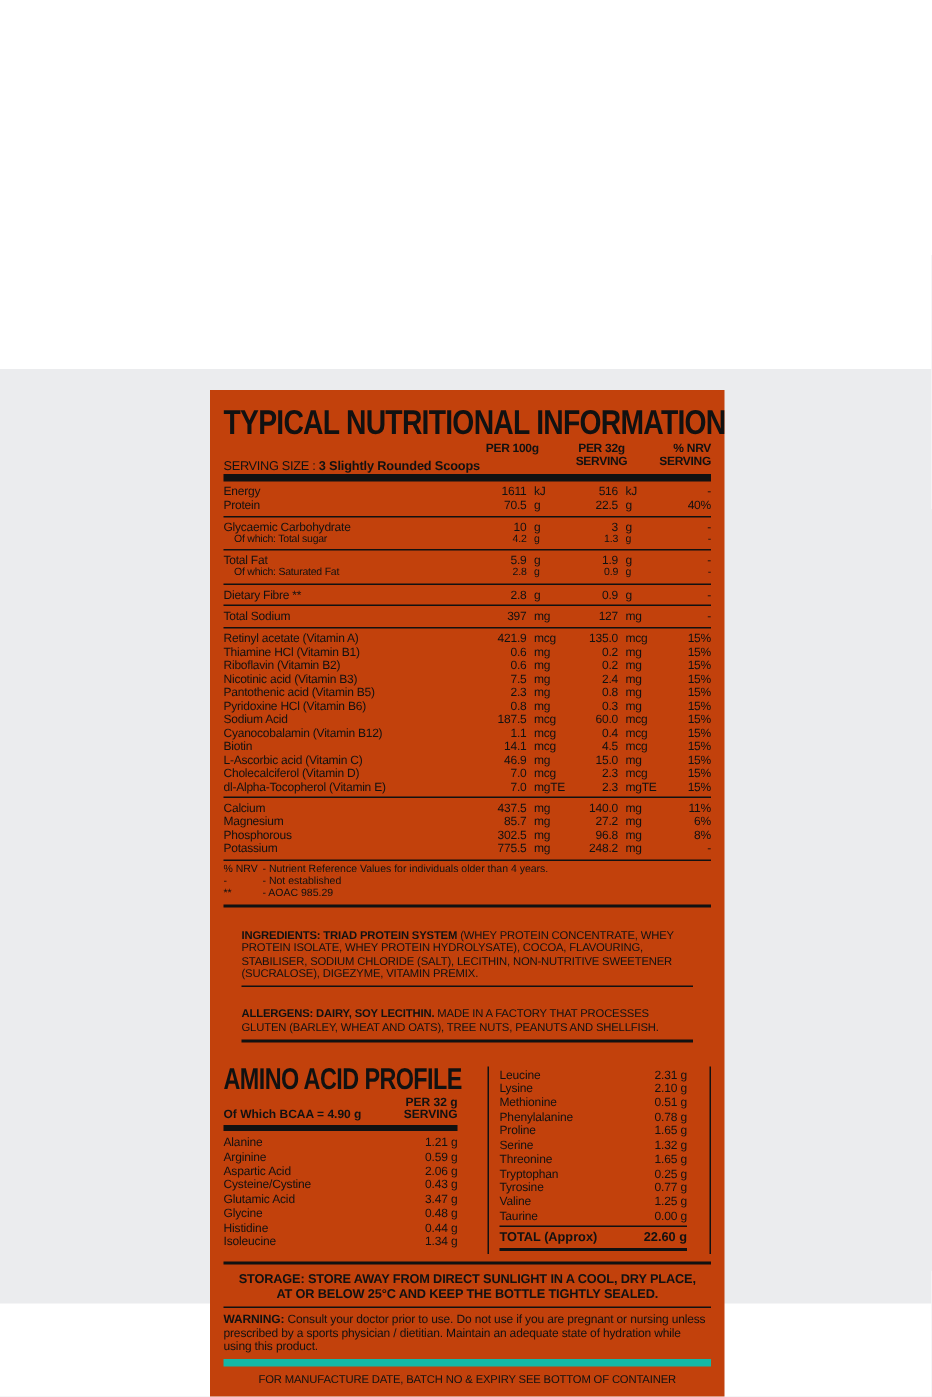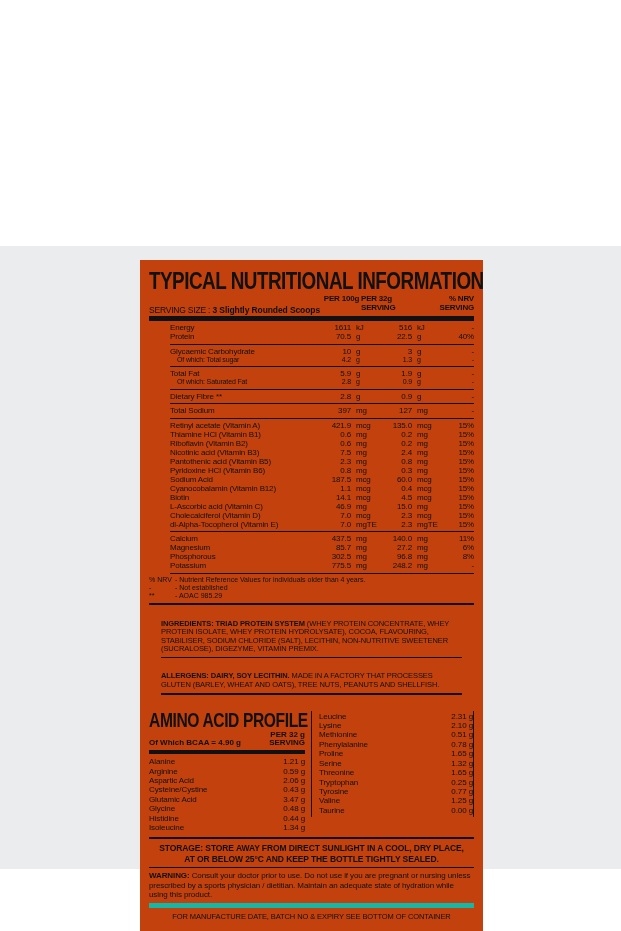--- a/index.html
+++ b/index.html
@@ -15,28 +15,28 @@
     background:#c2410c; box-sizing:border-box; padding:10px 9px 13px 9px;
   }
   .title {
     margin:0; font-size:23px; line-height:22px; font-weight:bold; white-space:nowrap;
     letter-spacing:-0.6px; transform:scaleX(0.82); transform-origin:left center;
   }
   
   .head { position:relative; height:23px; margin-top:1px; }
   .h-col { position:absolute; font-weight:bold; font-size:8px; line-height:8.5px; letter-spacing:-0.2px; }
   .h-per100 { left:150px; top:2px; width:85px; text-align:center; }
-  .h-per32  { left:212px; top:2px; width:80px; text-align:left; }
+  .h-per32  { left:212px; top:2px; width:80px; text-align:center; }
   .h-nrv    { right:0; top:2px; text-align:right; }
   .serving { position:absolute; left:0; bottom:1px; font-size:8.5px; letter-spacing:-0.2px; white-space:nowrap; }
   .serving b { letter-spacing:-0.1px; }
   .bar { height:5px; background:#111; }
   .bar.small { height:4.5px; margin-top:2px; }
   
-  .tgroup { border-bottom:1.5px solid #111; padding:2px 0 2.5px;margin-left:21px; }
+  .tgroup { border-bottom:1.5px solid #111; padding:2px 0 2.5px; }
   .trow {
     display:grid; grid-template-columns:1fr 68px 32px 29px 34px 28px;
     font-size:8px; line-height:9px; letter-spacing:-0.15px;
   }
   .c-v { text-align:right; } .c-u { padding-left:5px; } .c-nrv { text-align:right; }
   .trow.sub { font-size:7px; line-height:8px; }
   .trow.sub .c-name { padding-left:7px; }
   
   .fn { padding:2px 0 3px; border-bottom:2px solid #111; font-size:7px; line-height:8.2px; }
   .fn-row { display:flex; }
@@ -48,21 +48,21 @@
   .amino { display:flex; padding:4px 0 5px; }
   .amino-left { width:156px; flex:none; }
   .amino-title { margin:0; font-size:20px; line-height:19px; font-weight:bold; white-space:nowrap;
     letter-spacing:-0.5px; transform:scaleX(0.78); transform-origin:left center; }
   .amino-head { display:flex; justify-content:space-between; align-items:flex-end;
     font-size:8px; font-weight:bold; line-height:8.5px; margin-top:1px; }
   .a32 { text-align:right; }
   .amino-rows { margin-top:3px; }
   .arow { display:flex; justify-content:space-between; font-size:8px; line-height:9.4px; letter-spacing:-0.1px; }
   .amino-right { flex:1; border-left:1px solid #111; border-right:1px solid #111;
-    margin-left:6px; padding:1px 0 2px 7px; align-self:flex-start; }
+    margin-left:20px; padding:1px 15px 2px 7px; align-self:flex-start; }
   .amino-total { display:flex; justify-content:space-between; font-weight:bold;
     border-top:1px solid #111; border-bottom:2.5px solid #111; margin-top:2px;
     padding:2px 0 2.5px; font-size:8.5px; line-height:9px; }
   
   .storage { border-top:2.5px solid #111; text-align:center; padding:4px 0 3px; }
   .st-line { font-size:8.5px; font-weight:bold; line-height:10.5px; letter-spacing:-0.1px; }
   .keep-out { font-size:12.5px; font-weight:bold; line-height:16px; letter-spacing:-0.2px; }
   .warning { margin:0; border-top:1.5px solid #111; padding:3px 0 3.5px; font-size:8px; line-height:9.4px; letter-spacing:-0.1px; }
   .mfg { border-top:5px solid #14b8a6; text-align:center; font-size:7.5px; line-height:9px; padding-top:4px; letter-spacing:-0.1px; }
 </style>
@@ -412,20 +412,24 @@
   </div>
           <div class="arow">
     <span>Valine</span>
     <span>1.25 g</span>
   </div>
           <div class="arow">
     <span>Taurine</span>
     <span>0.00 g</span>
   </div>
         </div>
+      <div class="amino-total">
+        <span>TOTAL (Approx)</span>
+        <span>22.60 g</span>
+      </div>
     </div>
   </div>
 
   <div class="storage">
     <div class="st-line">STORAGE: STORE AWAY FROM DIRECT SUNLIGHT IN A COOL, DRY PLACE,</div>
     <div class="st-line">AT OR BELOW 25°C AND KEEP THE BOTTLE TIGHTLY SEALED.</div>
   </div>
 
   <p class="warning">
     <b>WARNING:</b>

